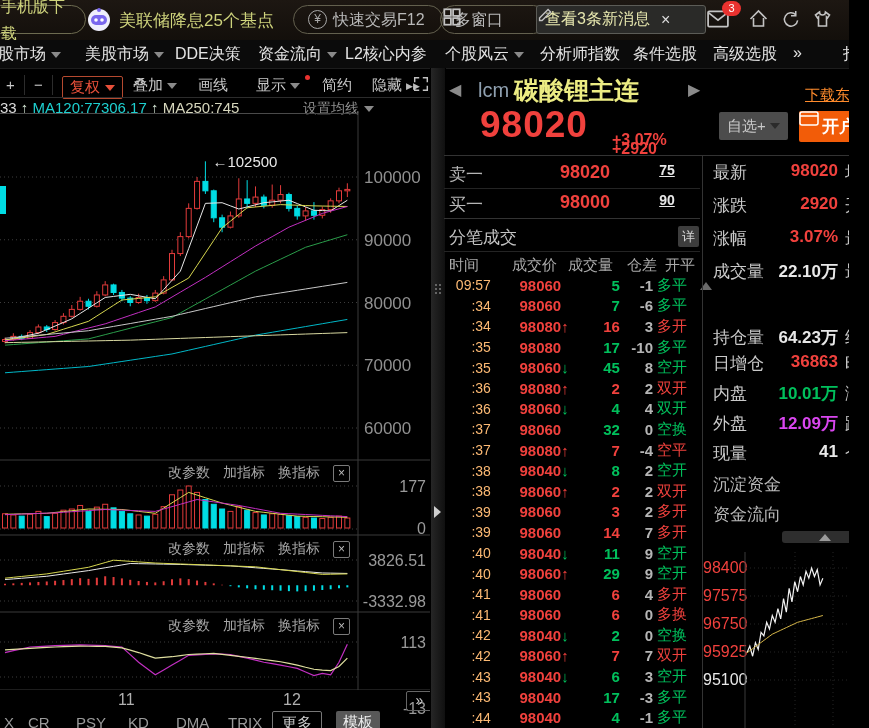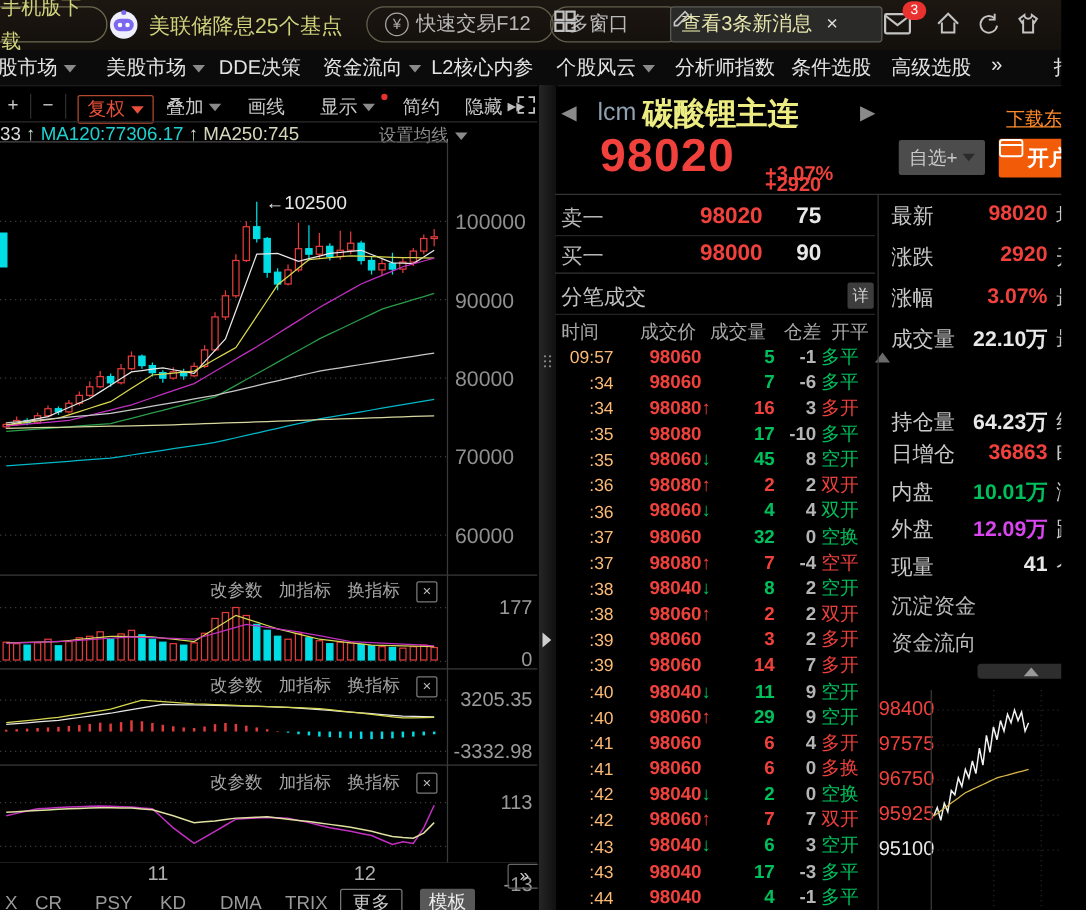--- a/index.html
+++ b/index.html
@@ -54,21 +54,21 @@
   .chg{position:absolute;left:612px;font-size:16px;font-weight:bold;color:#f0413d;}
   .dllink{position:absolute;left:805px;top:86px;font-size:15px;color:#ff8b2c;text-decoration:underline;white-space:nowrap;}
   .zixuan{position:absolute;left:719px;top:112px;width:69px;height:28px;background:#4c4c4c;border-radius:2px;
           color:#c9c9c9;font-size:15px;display:flex;align-items:center;justify-content:center;gap:4px;cursor:pointer;}
   .zixuan .caret{border-top-color:#2b2b2b;}
   .kaihu{position:absolute;left:799px;top:111px;width:80px;height:31px;background:#f25c08;border-radius:2px;
          color:#fff;font-size:17px;font-weight:bold;display:flex;align-items:center;justify-content:center;gap:7px;cursor:pointer;}
   .hline{position:absolute;height:1px;background:#333;}
   .oblab{position:absolute;font-size:17px;color:#b5b5b5;}
   .obpx{position:absolute;font-size:18px;font-weight:bold;color:#f0413d;width:80px;text-align:right;}
-  .obvol{position:absolute;font-size:18px;font-weight:bold;color:#e8e8e8;width:60px;text-align:left;}
+  .obvol{position:absolute;font-size:14px;font-weight:bold;color:#e8e8e8;width:60px;text-align:center;text-decoration:underline;}
   .fenbi{position:absolute;left:449px;top:226px;font-size:17px;color:#c3c3c3;}
   .xiang{position:absolute;left:678px;top:226px;width:21px;height:21px;background:#3d3d3d;color:#d5d5d5;
          font-size:13px;line-height:21px;text-align:center;border-radius:2px;cursor:pointer;}
   .thead{position:absolute;top:256px;font-size:15px;color:#aaa;}
   #ticklist{position:absolute;left:444px;top:275px;width:256px;height:453px;overflow:hidden;}
   .trow{height:20.6px;display:flex;align-items:center;font-size:15px;font-weight:bold;}
   .trow .t{width:48px;text-align:right;color:#fdba74;font-weight:normal;font-size:14px;}
   .trow .p{width:72px;text-align:right;}
   .trow .ar{width:12px;text-align:left;font-weight:normal;}
   .trow .v{width:48px;text-align:right;}
@@ -495,21 +495,21 @@
       </svg>
 
     <div id="axislabels" class="layer">
         <div class="axlab" style="left: 364px; top: 168px;">100000</div>
         <div class="axlab" style="left: 364px; top: 230.75px;">90000</div>
         <div class="axlab" style="left: 364px; top: 293.5px;">80000</div>
         <div class="axlab" style="left: 364px; top: 356.25px;">70000</div>
         <div class="axlab" style="left: 364px; top: 419px;">60000</div>
         <div class="plab" style="top: 478px;">177</div>
         <div class="plab" style="top: 520px;">0</div>
-        <div class="plab" style="top: 552px;">3205.35</div>
+        <div class="plab" style="top: 552px;">3826.51</div>
         <div class="plab" style="top: 593px;">-3332.98</div>
         <div class="plab" style="top: 634px;">113</div>
         <div class="plab" style="top: 669px; margin-top: 31px;">-13</div>
       </div>
     <div id="panelheaders" class="layer">
         <div class="phdr" style="left: 168px; top: 464px;">
           <span>改参数</span>
           <span>加指标</span>
           <span>换指标</span>
           <span class="xbox">×</span>

